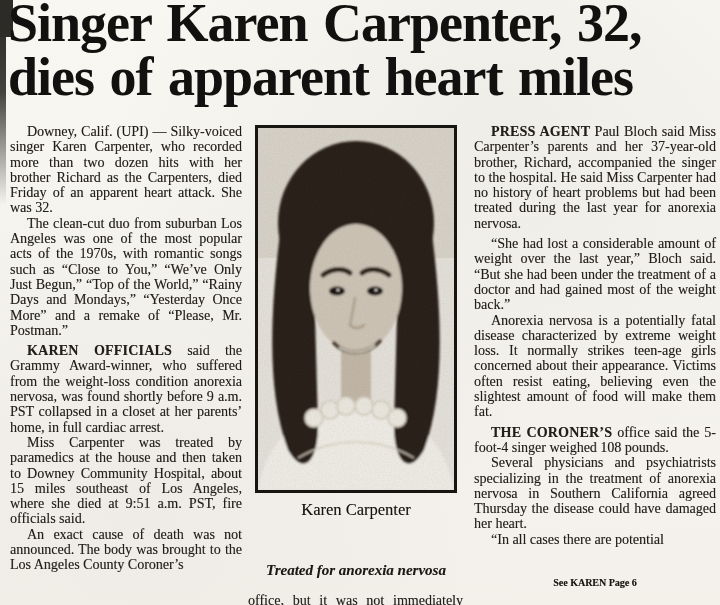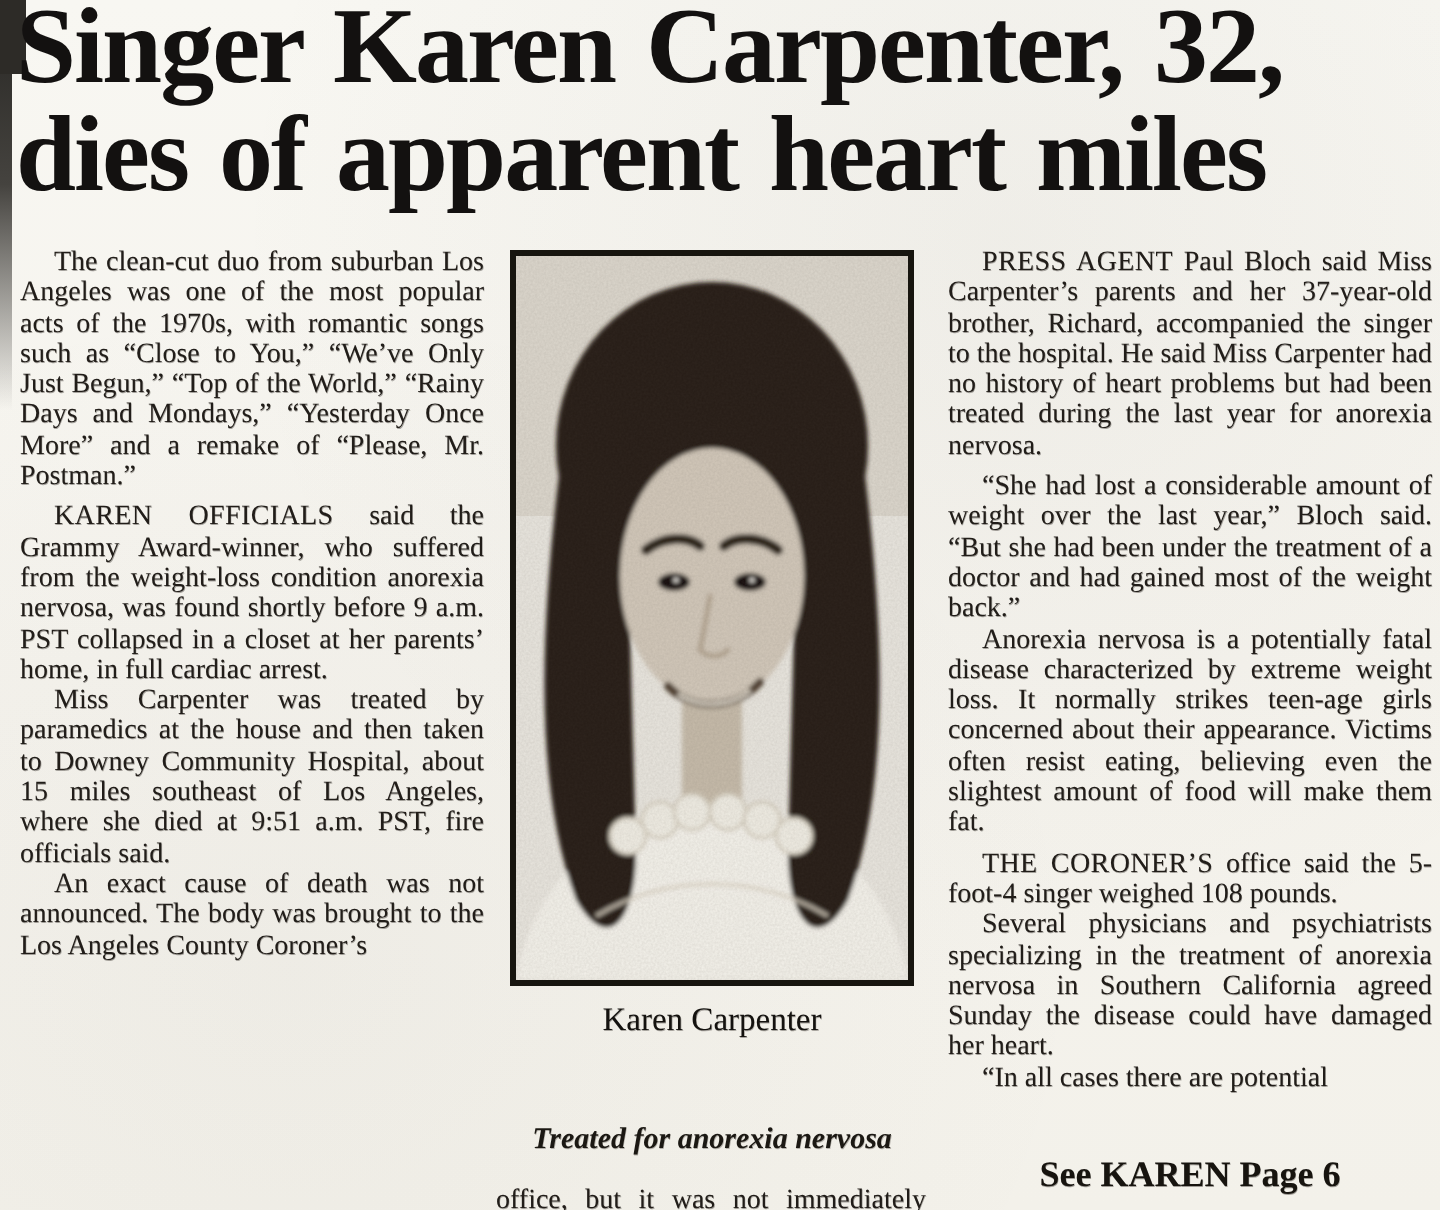--- a/index.html
+++ b/index.html
@@ -20,47 +20,48 @@
     font-weight:bold;font-size:54px;line-height:54px;letter-spacing:-1px;
     color:#131110;word-spacing:3px;}
   .hl-line{display:block;white-space:nowrap;}
   .news-text{font-size:14px;line-height:15.3px;text-align:justify;
     color:#211d19;text-shadow:0.3px 0.3px 0 rgba(35,30,24,0.38);}
   .col{position:absolute;top:124px;}
   .col-left{left:10px;width:232px;}
   .col-right{left:474px;width:242px;}
   .para{margin:0;text-indent:17px;}
   .para.gap{margin-top:5px;}
-  .lead{font-weight:normal;letter-spacing:0.2px;}
+  .lead{font-weight:bold;letter-spacing:0.2px;}
   .photo-block{position:absolute;left:255px;top:125px;width:202px;height:368px;
     margin:0;border:3px solid #17150f;box-sizing:border-box;background:#ebe8e1;}
   .photo-block svg{display:block;width:100%;height:100%;}
   .caption-name{position:absolute;left:250px;top:500px;width:212px;text-align:center;
     font-weight:normal;font-size:16.5px;color:#14120f;text-shadow:0.3px 0.3px 0 rgba(35,30,24,0.35);}
   .caption-sub{position:absolute;left:250px;top:522px;width:212px;text-align:center;
     font-weight:bold;font-style:italic;font-size:15px;color:#1b1813;
     text-shadow:0.3px 0.3px 0 rgba(35,30,24,0.3);margin-top:40px;}
   .mid-cont{position:absolute;left:248px;top:546px;width:215px;margin-top:47px;}
   .see-more{position:absolute;left:474px;top:577px;width:242px;text-align:center;
-    font-weight:bold;font-size:18px;color:#17140f;
+    font-weight:bold;font-size:10px;color:#17140f;
     text-shadow:0.3px 0.3px 0 rgba(35,30,24,0.4);}
 </style>
 </head>
 <body>
 
 <div class="page">
   <div class="edge-strip"></div>
   <div class="corner-mark"></div>
 
   <h1 class="headline">
     <span class="hl-line">Singer Karen Carpenter, 32,</span>
     <span class="hl-line">dies of apparent heart miles</span>
   </h1>
 
   <div class="col col-left news-text">
+      <p class="para"><span>Downey, Calif. (UPI) — Silky-voiced singer Karen Carpenter, who recorded more than two dozen hits with her brother Richard as the Carpenters, died Friday of an apparent heart attack. She was 32.</span></p>
       <p class="para"><span>The clean-cut duo from suburban Los Angeles was one of the most popular acts of the 1970s, with romantic songs such as “Close to You,” “We’ve Only Just Begun,” “Top of the World,” “Rainy Days and Mondays,” “Yesterday Once More” and a remake of “Please, Mr. Postman.”</span></p>
       <p class="para gap"><span class="lead">KAREN OFFICIALS</span><span> said the Grammy Award-winner, who suffered from the weight-loss condition anorexia nervosa, was found shortly before 9 a.m. PST collapsed in a closet at her parents’ home, in full cardiac arrest.</span></p>
       <p class="para"><span>Miss Carpenter was treated by paramedics at the house and then taken to Downey Community Hospital, about 15 miles southeast of Los Angeles, where she died at 9:51 a.m. PST, fire officials said.</span></p>
       <p class="para"><span>An exact cause of death was not announced. The body was brought to the Los Angeles County Coroner’s</span></p>
     </div>
 
   <figure class="photo-block">
     <svg viewBox="0 0 196 362" preserveAspectRatio="none">
       <defs>
         <filter id="soft" x="-10%" y="-10%" width="120%" height="120%">
@@ -105,18 +106,18 @@
   <figcaption class="caption-name">Karen Carpenter</figcaption>
   <div class="caption-sub">Treated for anorexia nervosa</div>
 
   <p class="mid-cont news-text">office, but it was not immediately determined whether an autopsy would be performed.</p>
 
   <div class="col col-right news-text">
       <p class="para"><span class="lead">PRESS AGENT</span><span> Paul Bloch said Miss Carpenter’s parents and her 37-year-old brother, Richard, accompanied the singer to the hospital. He said Miss Carpenter had no history of heart problems but had been treated during the last year for anorexia nervosa.</span></p>
       <p class="para gap"><span>“She had lost a considerable amount of weight over the last year,” Bloch said. “But she had been under the treatment of a doctor and had gained most of the weight back.”</span></p>
       <p class="para"><span>Anorexia nervosa is a potentially fatal disease characterized by extreme weight loss. It normally strikes teen-age girls concerned about their appearance. Victims often resist eating, believing even the slightest amount of food will make them fat.</span></p>
       <p class="para gap"><span class="lead">THE CORONER’S</span><span> office said the 5-foot-4 singer weighed 108 pounds.</span></p>
-      <p class="para"><span>Several physicians and psychiatrists specializing in the treatment of anorexia nervosa in Southern California agreed Sunday the disease could have damaged her heart.</span></p>
+      <p class="para"><span>Several physicians and psychiatrists specializing in the treatment of anorexia nervosa in Southern California agreed Thursday the disease could have damaged her heart.</span></p>
       <p class="para"><span>“In all cases there are potential</span></p>
     </div>
 
   <div class="see-more">See KAREN Page 6</div>
 </div>
 
 </body></html>

